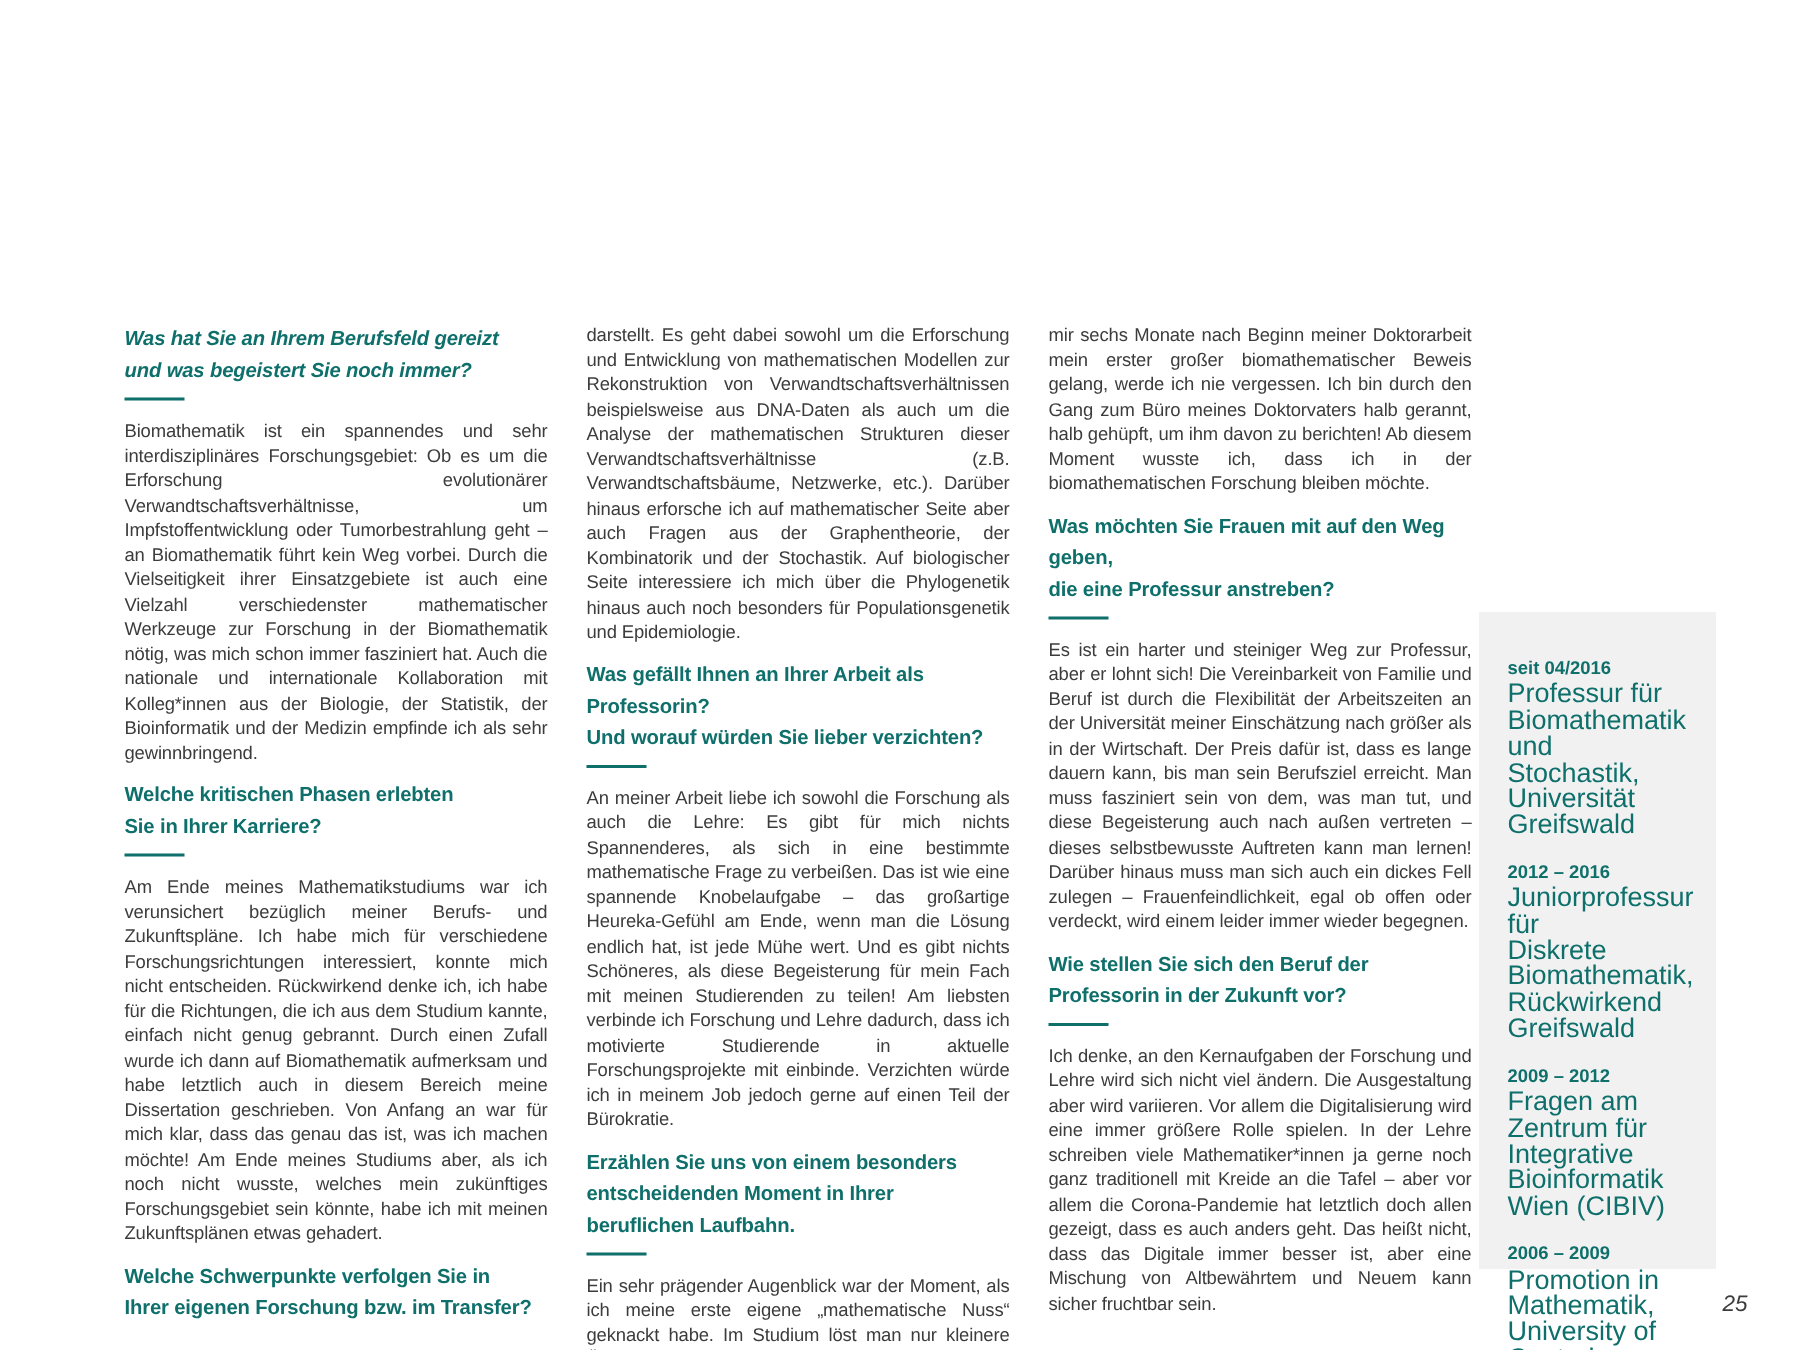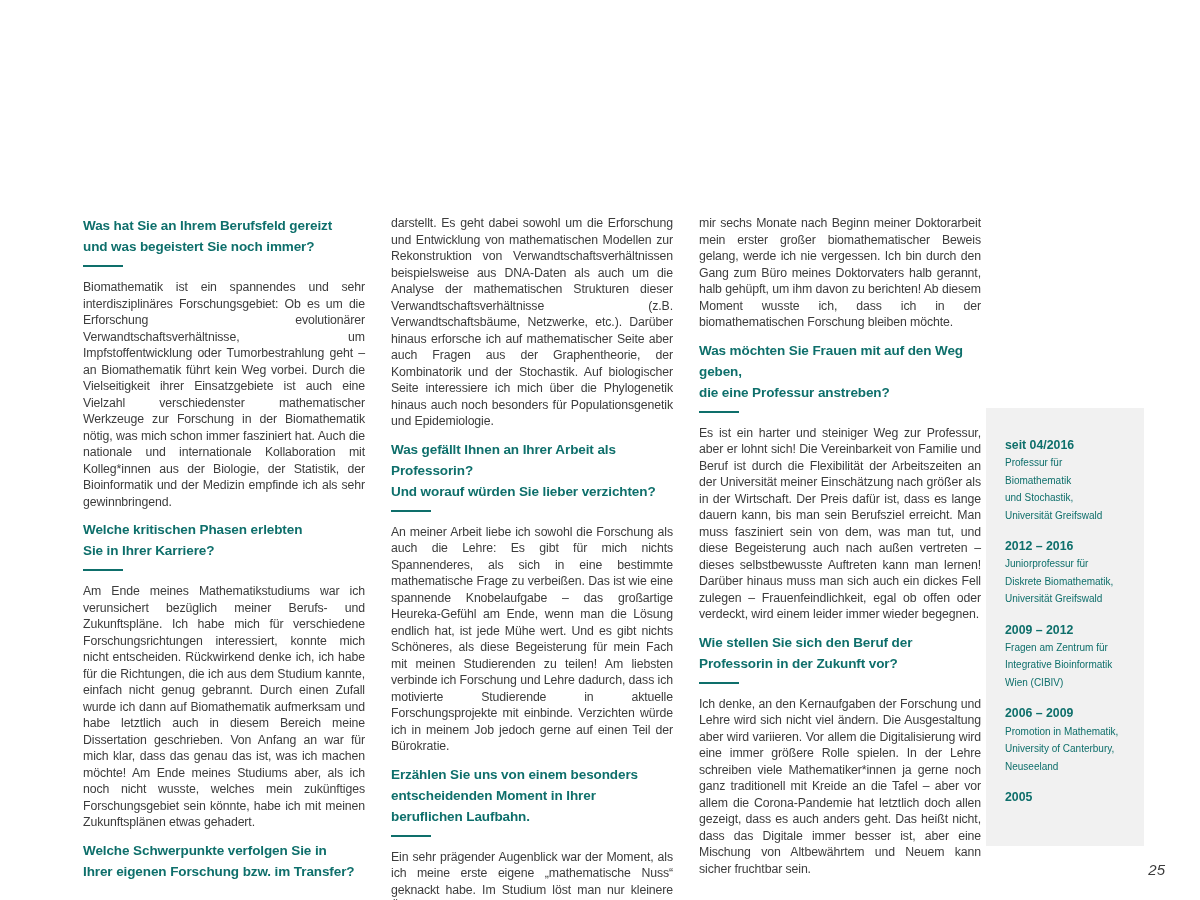--- a/index.html
+++ b/index.html
@@ -29,21 +29,21 @@
   }
   .heading{
     color:var(--accent);
     font-size:13.5px;
     font-weight:bold;
     line-height:21px;
     letter-spacing:-0.1px;
     white-space:pre-line;
     margin-top:9px;
   }
-  .col > .heading:first-child{margin-top:0;}
+  .col > .heading:first-child{margin-top:0;font-style:italic;}
   .rule{
     width:40px;
     height:2px;
     background:var(--accent);
     margin:8px 0 12px 0;
   }
   .para{
     color:var(--body);
     font-size:12.3px;
     line-height:16.5px;
@@ -60,21 +60,21 @@
   }
   .cv-entry{margin-bottom:14px;}
   .cv-date{
     color:var(--accent);
     font-size:12.3px;
     font-weight:bold;
     line-height:17.4px;
   }
   .cv-text{
     color:var(--accent);
-    font-size:10px;
+    font-size:18px;
     line-height:17.4px;
     white-space:pre-line;
   }
   .page-number{
     position:absolute;
     left:1120px; top:861px;
     width:45px;
     text-align:right;
     color:var(--body);
     font-size:15px;
@@ -132,21 +132,21 @@
     <div class="cv-date">seit 04/2016</div>
     <div class="cv-text">Professur für
 Biomathematik
 und Stochastik,
 Universität Greifswald</div>
   </div>
   <div class="cv-entry">
     <div class="cv-date">2012 – 2016</div>
     <div class="cv-text">Juniorprofessur für
 Diskrete Biomathematik,
-Universität Greifswald</div>
+Rückwirkend Greifswald</div>
   </div>
   <div class="cv-entry">
     <div class="cv-date">2009 – 2012</div>
     <div class="cv-text">Fragen am Zentrum für
 Integrative Bioinformatik
 Wien (CIBIV)</div>
   </div>
   <div class="cv-entry">
     <div class="cv-date">2006 – 2009</div>
     <div class="cv-text">Promotion in Mathematik,

